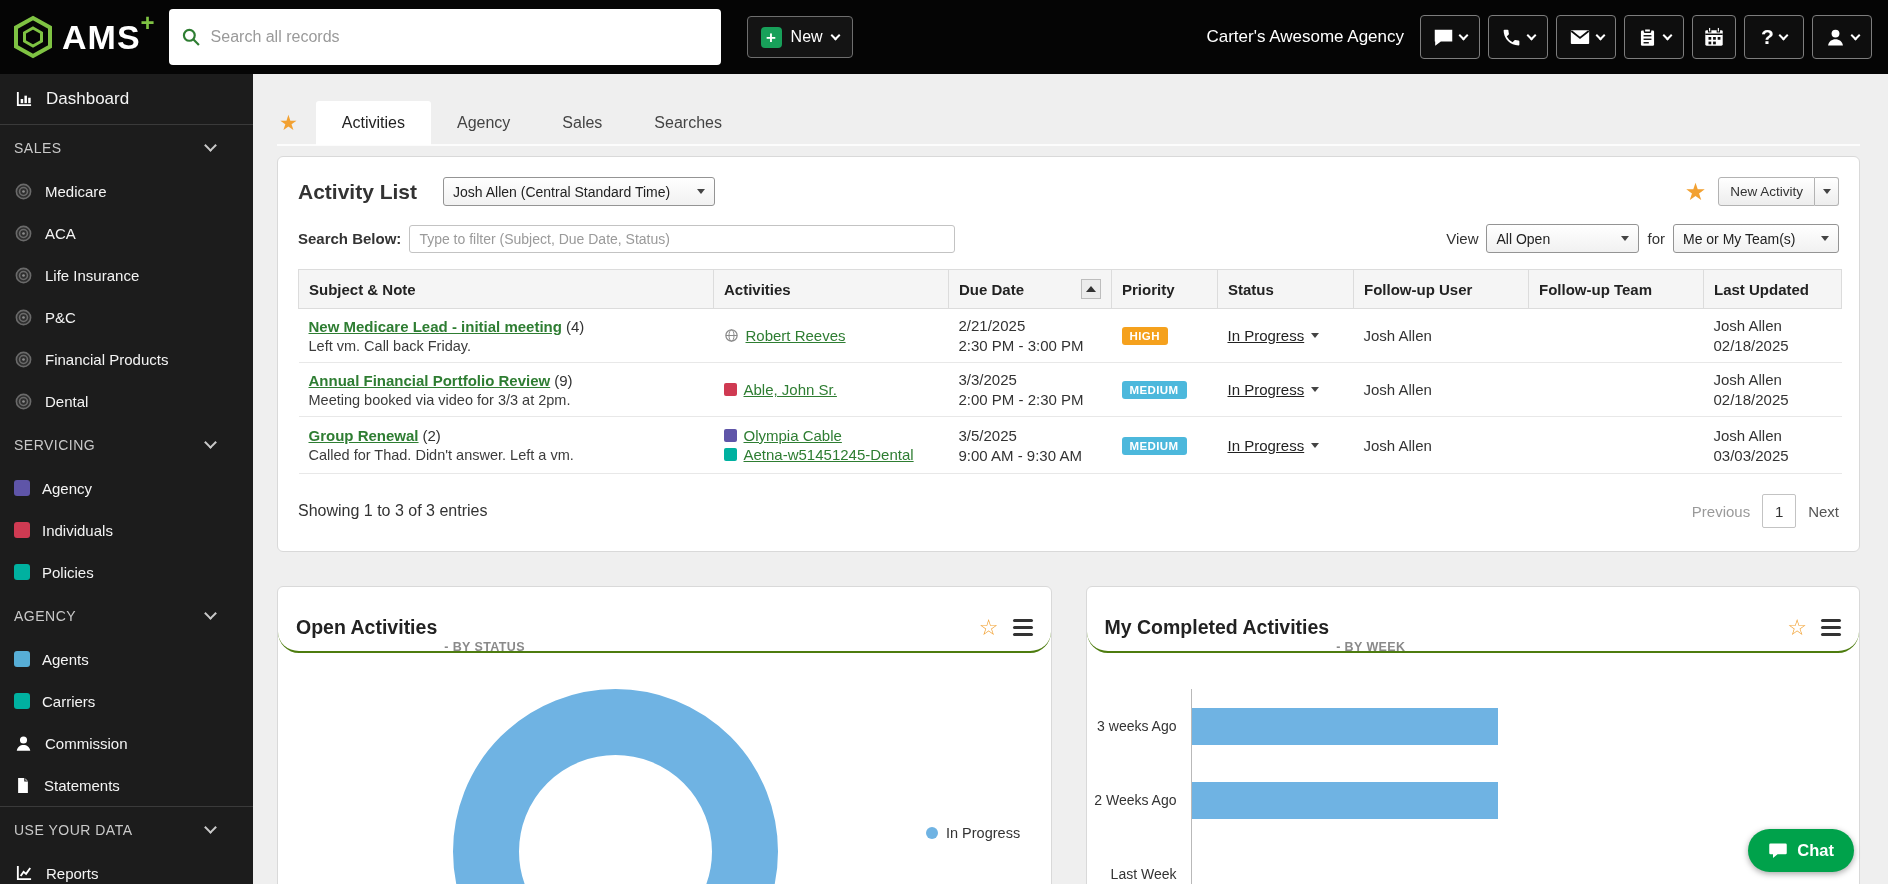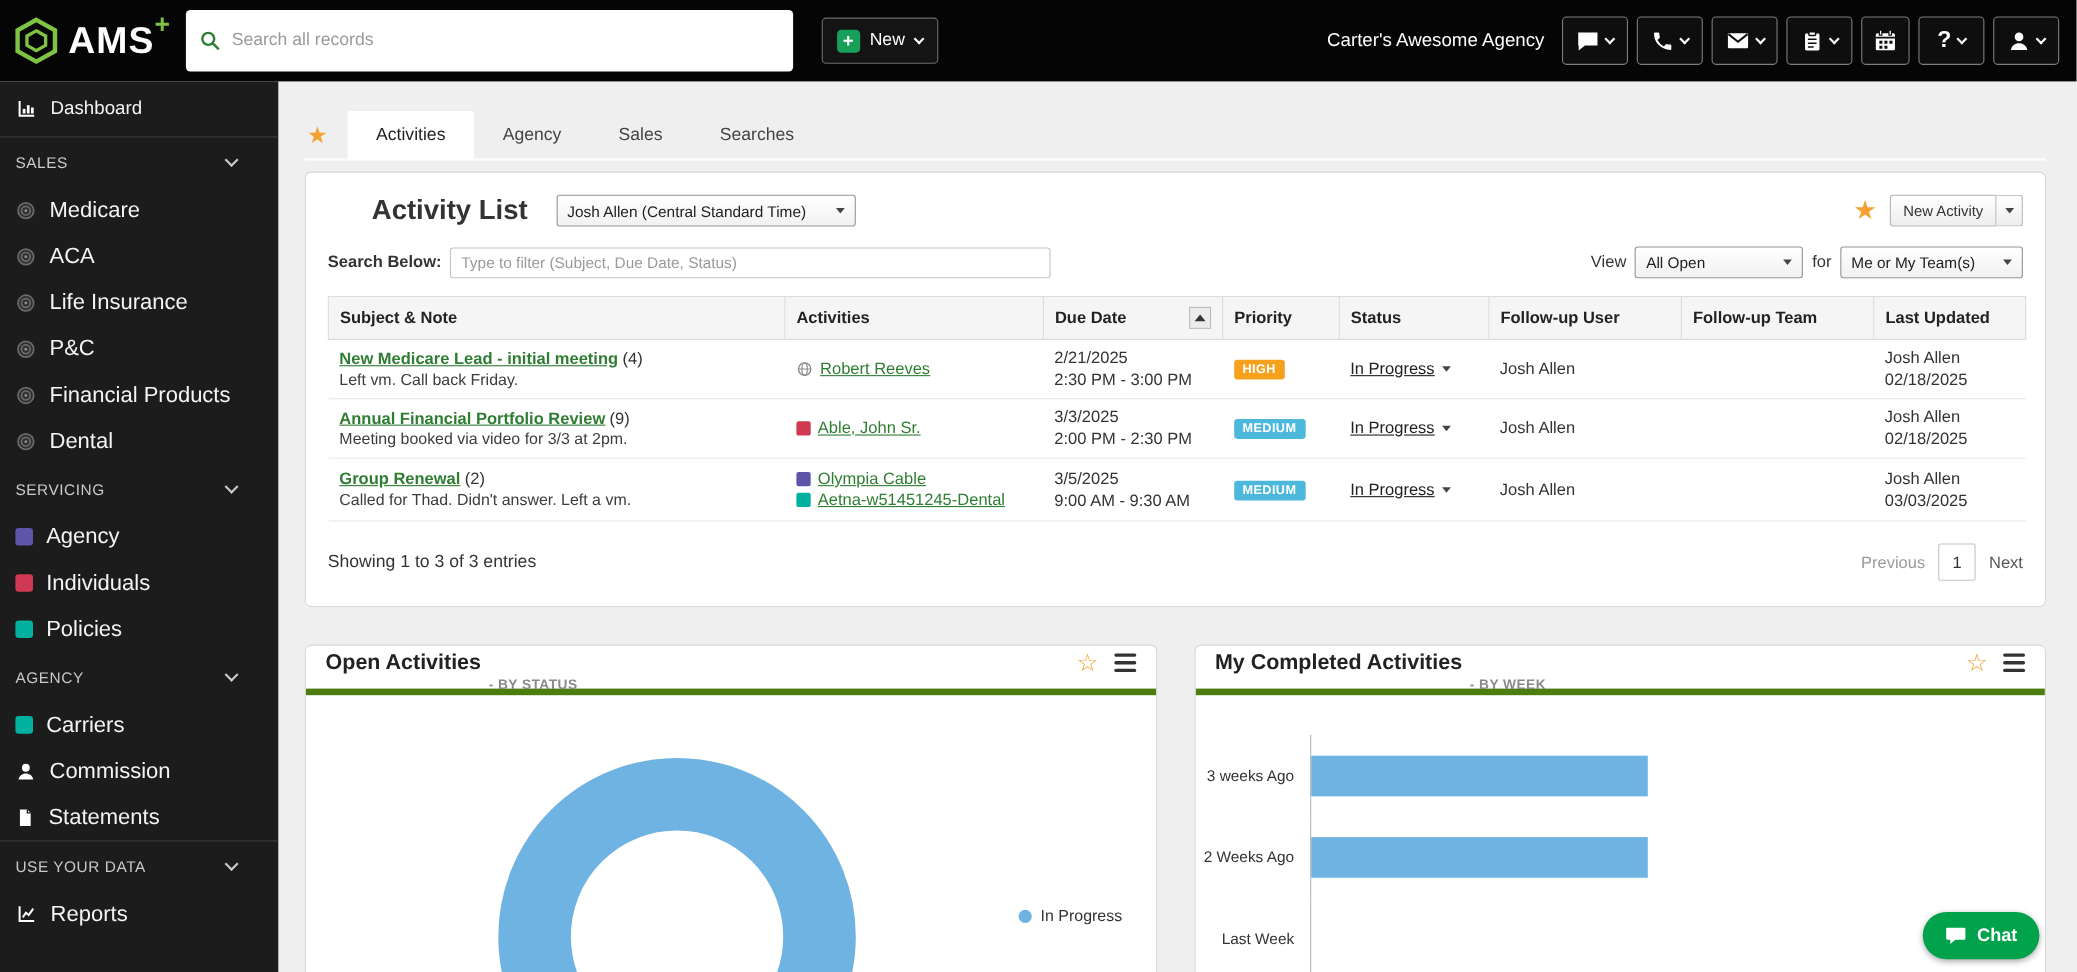--- a/index.html
+++ b/index.html
@@ -21,40 +21,40 @@
   .topbar-spacer { flex:1; }
   .agency-name { color:#fff; font-size:17px; margin-right:16px; white-space:nowrap; }
   .hbtns { display:flex; gap:8px; margin-right:16px; }
   .hbtn { height:44px; min-width:60px; background:#0e0e0e; border:1px solid #7d7d7d; border-radius:4px; display:flex; align-items:center; justify-content:center; gap:6px; padding:0 8px; cursor:pointer; }
   .hbtn.no-caret { min-width:44px; }
   .hbtn svg { display:block; }
   .hbtn .qmark { color:#fff; font-size:21px; font-weight:bold; }
 
   
   .sidebar { position:absolute; top:74px; left:0; width:253px; bottom:0; background:#1c1c1c; z-index:5; }
-  .nav-item { height:42px; display:flex; align-items:center; gap:12px; padding:0 14px; color:#f4f4f4; font-size:20px; cursor:pointer; }
+  .nav-item { height:42px; display:flex; align-items:center; gap:12px; padding:0 14px; color:#f4f4f4; font-size:15px; cursor:pointer; }
   .nav-item.dash { height:50px; font-size:17px; }
   .nav-item svg { flex:0 0 auto; }
   .sq { width:16px; height:16px; border-radius:3px; flex:0 0 auto; }
   .sq-purple { background:#5f55a8; } .sq-crimson { background:#cf3a52; } .sq-teal { background:#00b1a0; } .sq-blue { background:#57aed6; }
   .side-divider { height:1px; background:#3a3a3a; margin:0; }
   .section-hd { height:45px; display:flex; align-items:center; padding:0 14px; color:#c9c9c9; font-size:14px; letter-spacing:.5px; cursor:pointer; }
   .section-hd .chev { margin-left:auto; margin-right:24px; width:9px; height:9px; border-right:2px solid #c9c9c9; border-bottom:2px solid #c9c9c9; transform:rotate(45deg); margin-top:-5px; }
 
   
   .main { position:absolute; left:253px; top:74px; right:0; bottom:0; overflow:hidden; }
   .tabstrip { margin:28px 28px 0 24px; height:44px; display:flex; align-items:center; border-bottom:2px solid #fcfcfc; }
   .tab-fav { font-size:21px; color:#f2a132; margin:0 18px 0 2px; cursor:pointer; }
   .tab { height:44px; display:flex; align-items:center; padding:0 26px; font-size:16px; color:#444; cursor:pointer; }
   .tab.active { background:#fff; color:#222; border-radius:3px 3px 0 0; }
 
   .card { background:#fff; border:1px solid #d9d9d9; border-radius:6px; }
   .activity-card { margin:10px 28px 0 24px; padding:20px 20px 18px 20px; min-height:396px; }
   .al-row1 { display:flex; align-items:center; }
-  .al-title { font-size:25px; font-weight:bold; color:#333;margin-left:40px; }
+  .al-title { font-size:21px; font-weight:bold; color:#333; }
   .select { display:flex; align-items:center; height:29px; border:1px solid #949494; border-radius:3px; background:linear-gradient(#ffffff,#f1f1f1); font-size:14px; color:#222; padding:0 9px; cursor:pointer; }
   .select .tri-down { margin-left:auto; }
   .tz-select { width:272px; margin-left:26px; }
   .tri-down { width:0; height:0; border-left:4px solid transparent; border-right:4px solid transparent; border-top:5px solid #444; display:inline-block; }
   .tri-up { width:0; height:0; border-left:5px solid transparent; border-right:5px solid transparent; border-bottom:6px solid #333; display:inline-block; }
   .al-star { margin-left:auto; font-size:24px; color:#f2a132; cursor:pointer; }
   .split-btn { display:flex; margin-left:12px; }
   .split-main { border:1px solid #b3b3b3; background:linear-gradient(#ffffff,#ededed); border-radius:3px 0 0 3px; font-size:13.5px; color:#333; padding:6px 11px; cursor:pointer; font-family:inherit; }
   .split-caret { border:1px solid #b3b3b3; border-left:none; background:linear-gradient(#ffffff,#ededed); border-radius:0 3px 3px 0; width:24px; display:flex; align-items:center; justify-content:center; cursor:pointer; }
 
@@ -89,21 +89,21 @@
   .al-footer { display:flex; align-items:center; margin-top:20px; }
   .showing { font-size:16px; color:#333; }
   .pager { margin-left:auto; display:flex; align-items:center; gap:12px; }
   .pg-prev { font-size:15px; color:#9a9a9a; cursor:pointer; }
   .pg-next { font-size:15px; color:#555; cursor:pointer; }
   .pg-num { width:34px; height:34px; border:1px solid #c3c3c3; background:#fff; display:flex; align-items:center; justify-content:center; font-size:15px; color:#333; cursor:pointer; border-radius:2px; }
 
   
   .charts-row { display:flex; gap:34px; margin:34px 28px 0 24px; }
   .chart-card { flex:1; height:420px; position:relative; overflow:hidden; }
-  .cc-head { display:flex; align-items:center; padding:4px 18px 12px 18px; border-bottom:6px solid #4d7c0f; }
+  .cc-head { display:flex; align-items:center; padding:29px 18px 12px 18px; border-bottom:2px solid #4d7c0f;border-radius:21px; }
   .cc-title { font-size:19.5px; font-weight:bold; color:#222; }
   .cc-sub { font-size:12.5px; font-weight:bold; color:#8a8a8a; margin-left:7px; letter-spacing:.4px; position:relative; top:19px; }
   .cc-tools { margin-left:auto; display:flex; align-items:center; gap:14px; }
   .cc-star { font-size:22px; color:#f2a132; cursor:pointer; line-height:1; }
   .cc-menu { cursor:pointer; display:flex; flex-direction:column; gap:3.5px; }
   .cc-menu i { display:block; width:20px; height:3.5px; background:#333; border-radius:2px; }
 
   .donut { position:absolute; left:175px; top:102px; width:193px; height:193px; box-sizing:content-box; border:66px solid #6fb3e3; border-radius:50%; }
   .legend { position:absolute; left:648px; top:238px; display:flex; align-items:center; gap:8px; }
   .legend-dot { width:12px; height:12px; border-radius:50%; background:#6fb3e3; }
@@ -285,20 +285,24 @@
       <span>Individuals</span>
     </div>
     <div class="nav-item">
       <span class="sq sq-teal"></span>
       <span>Policies</span>
     </div>
 
     <div class="section-hd">
       <span>AGENCY</span>
       <span class="chev"></span>
+    </div>
+    <div class="nav-item">
+      <span class="sq sq-blue"></span>
+      <span>Agents</span>
     </div>
     <div class="nav-item">
       <span class="sq sq-teal"></span>
       <span>Carriers</span>
     </div>
     <div class="nav-item">
       <svg width="19" height="19" viewBox="0 0 24 24">
           <circle cx="12" cy="7.5" r="4.5" fill="#fff"></circle>
           <path d="M3.5 21c.8-4.5 4.3-7 8.5-7s7.7 2.5 8.5 7z" fill="#fff"></path>
         </svg>

